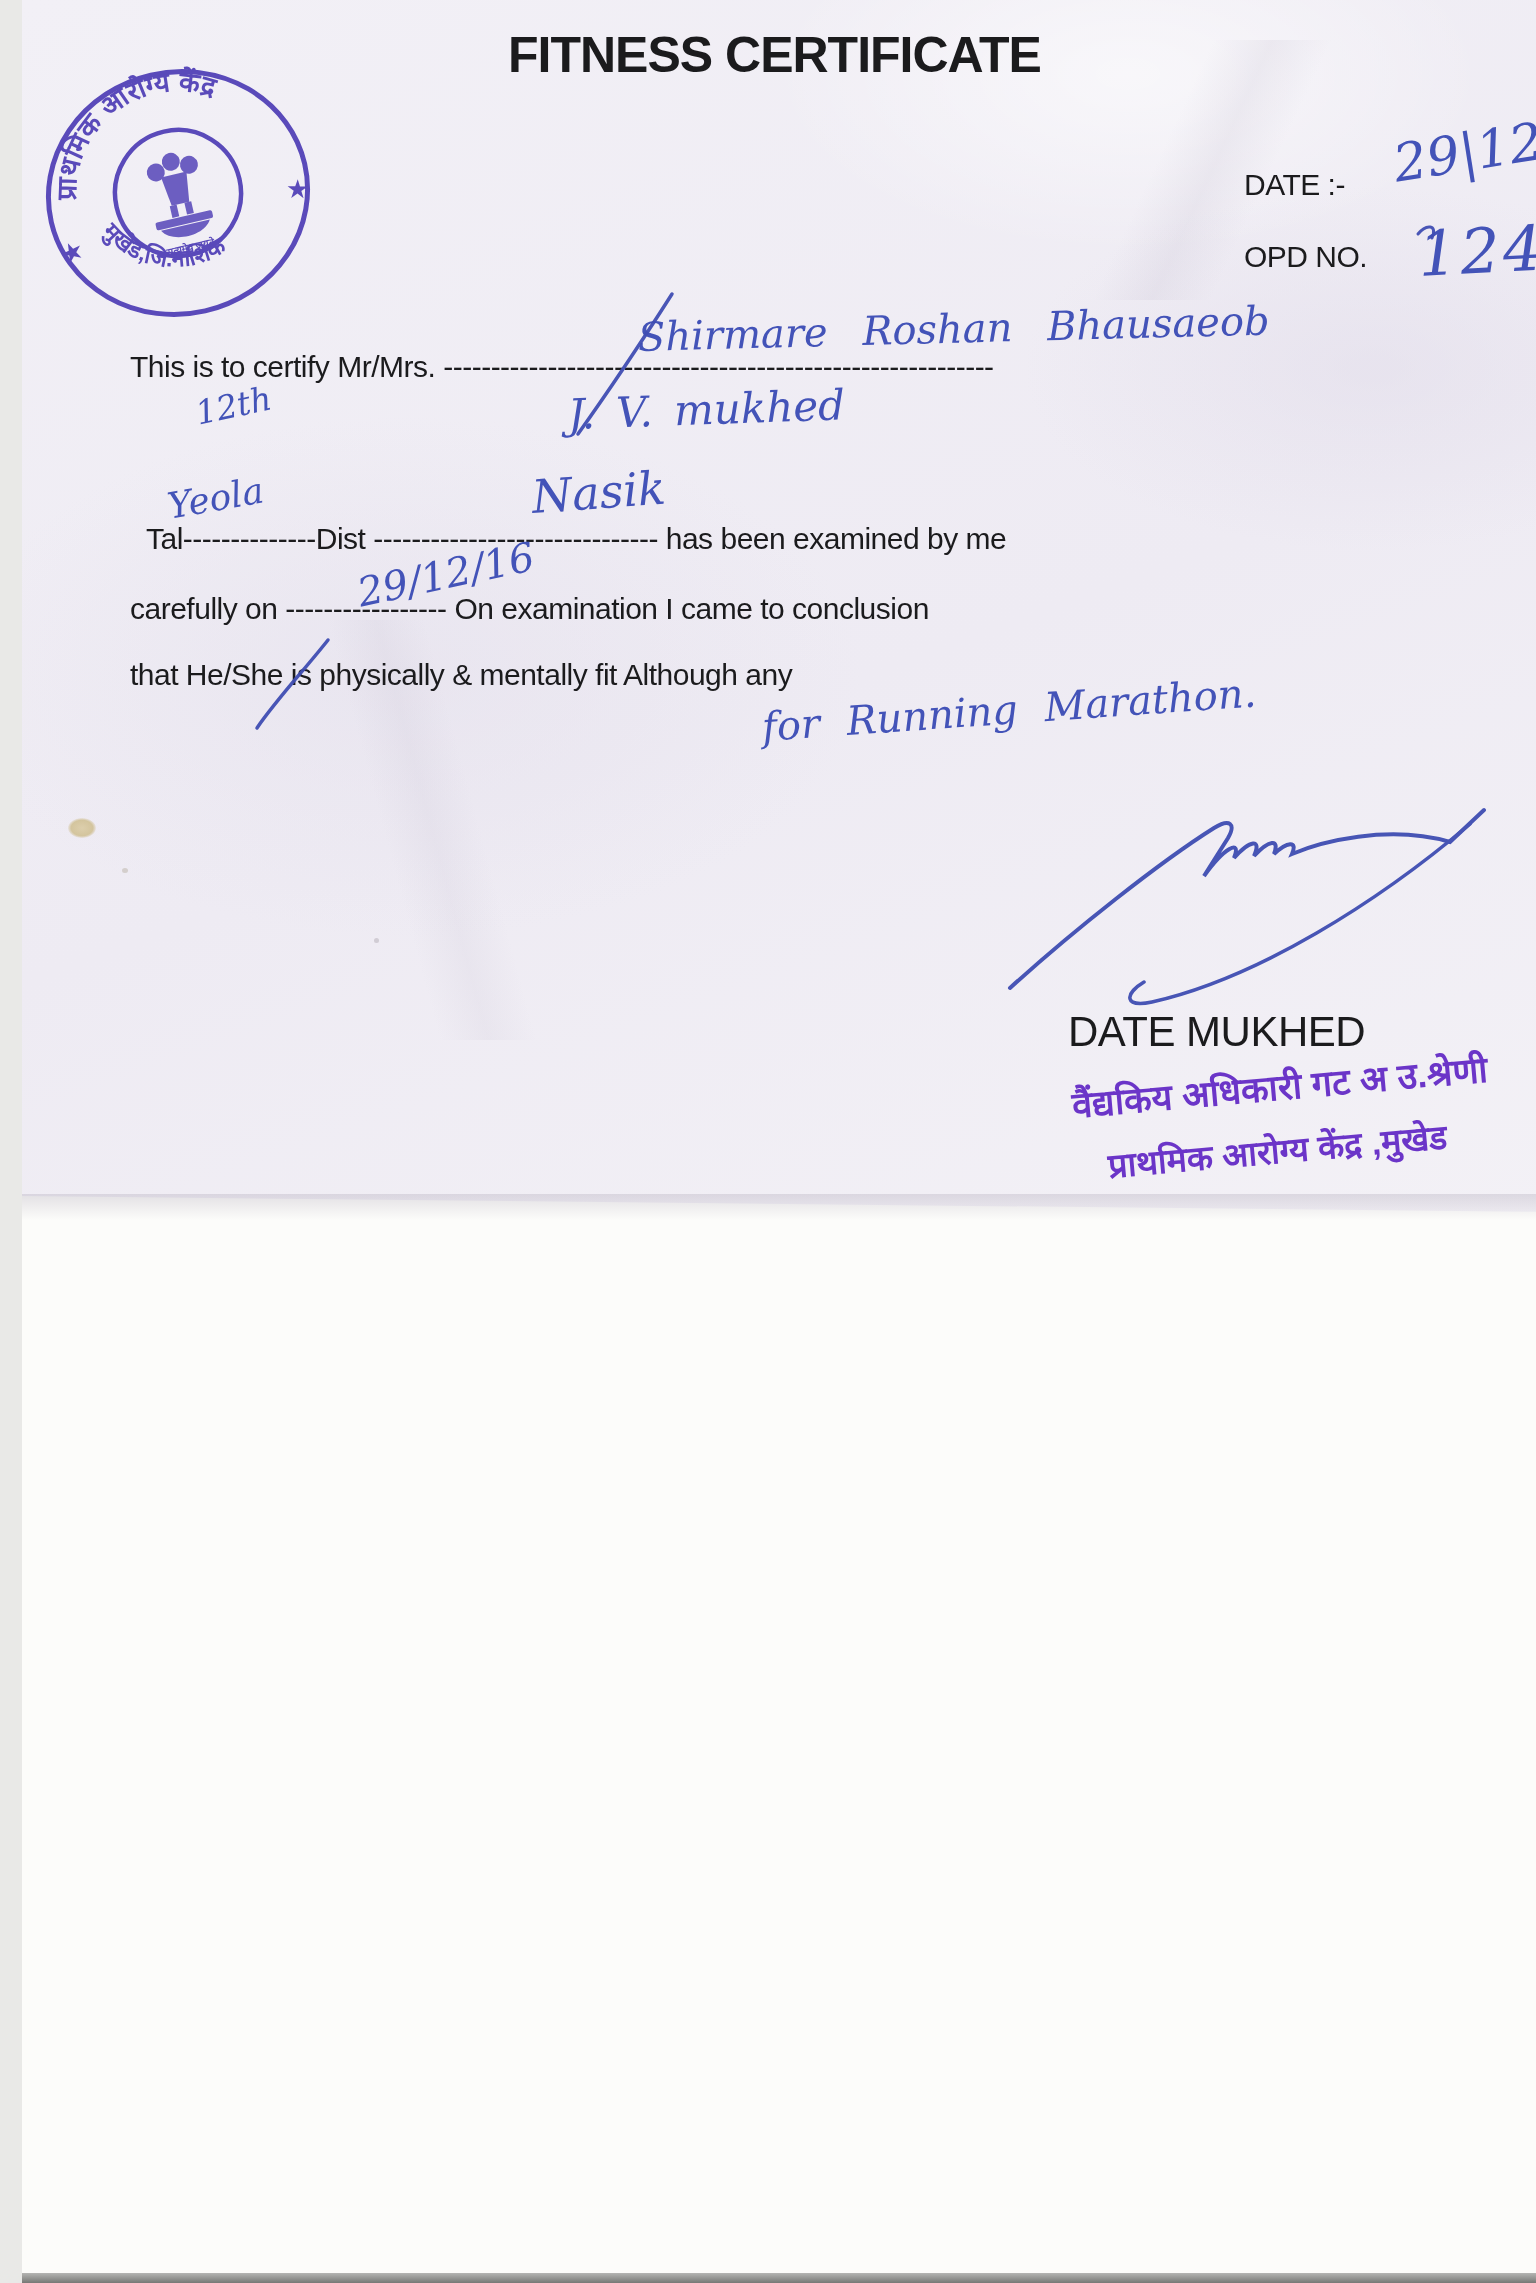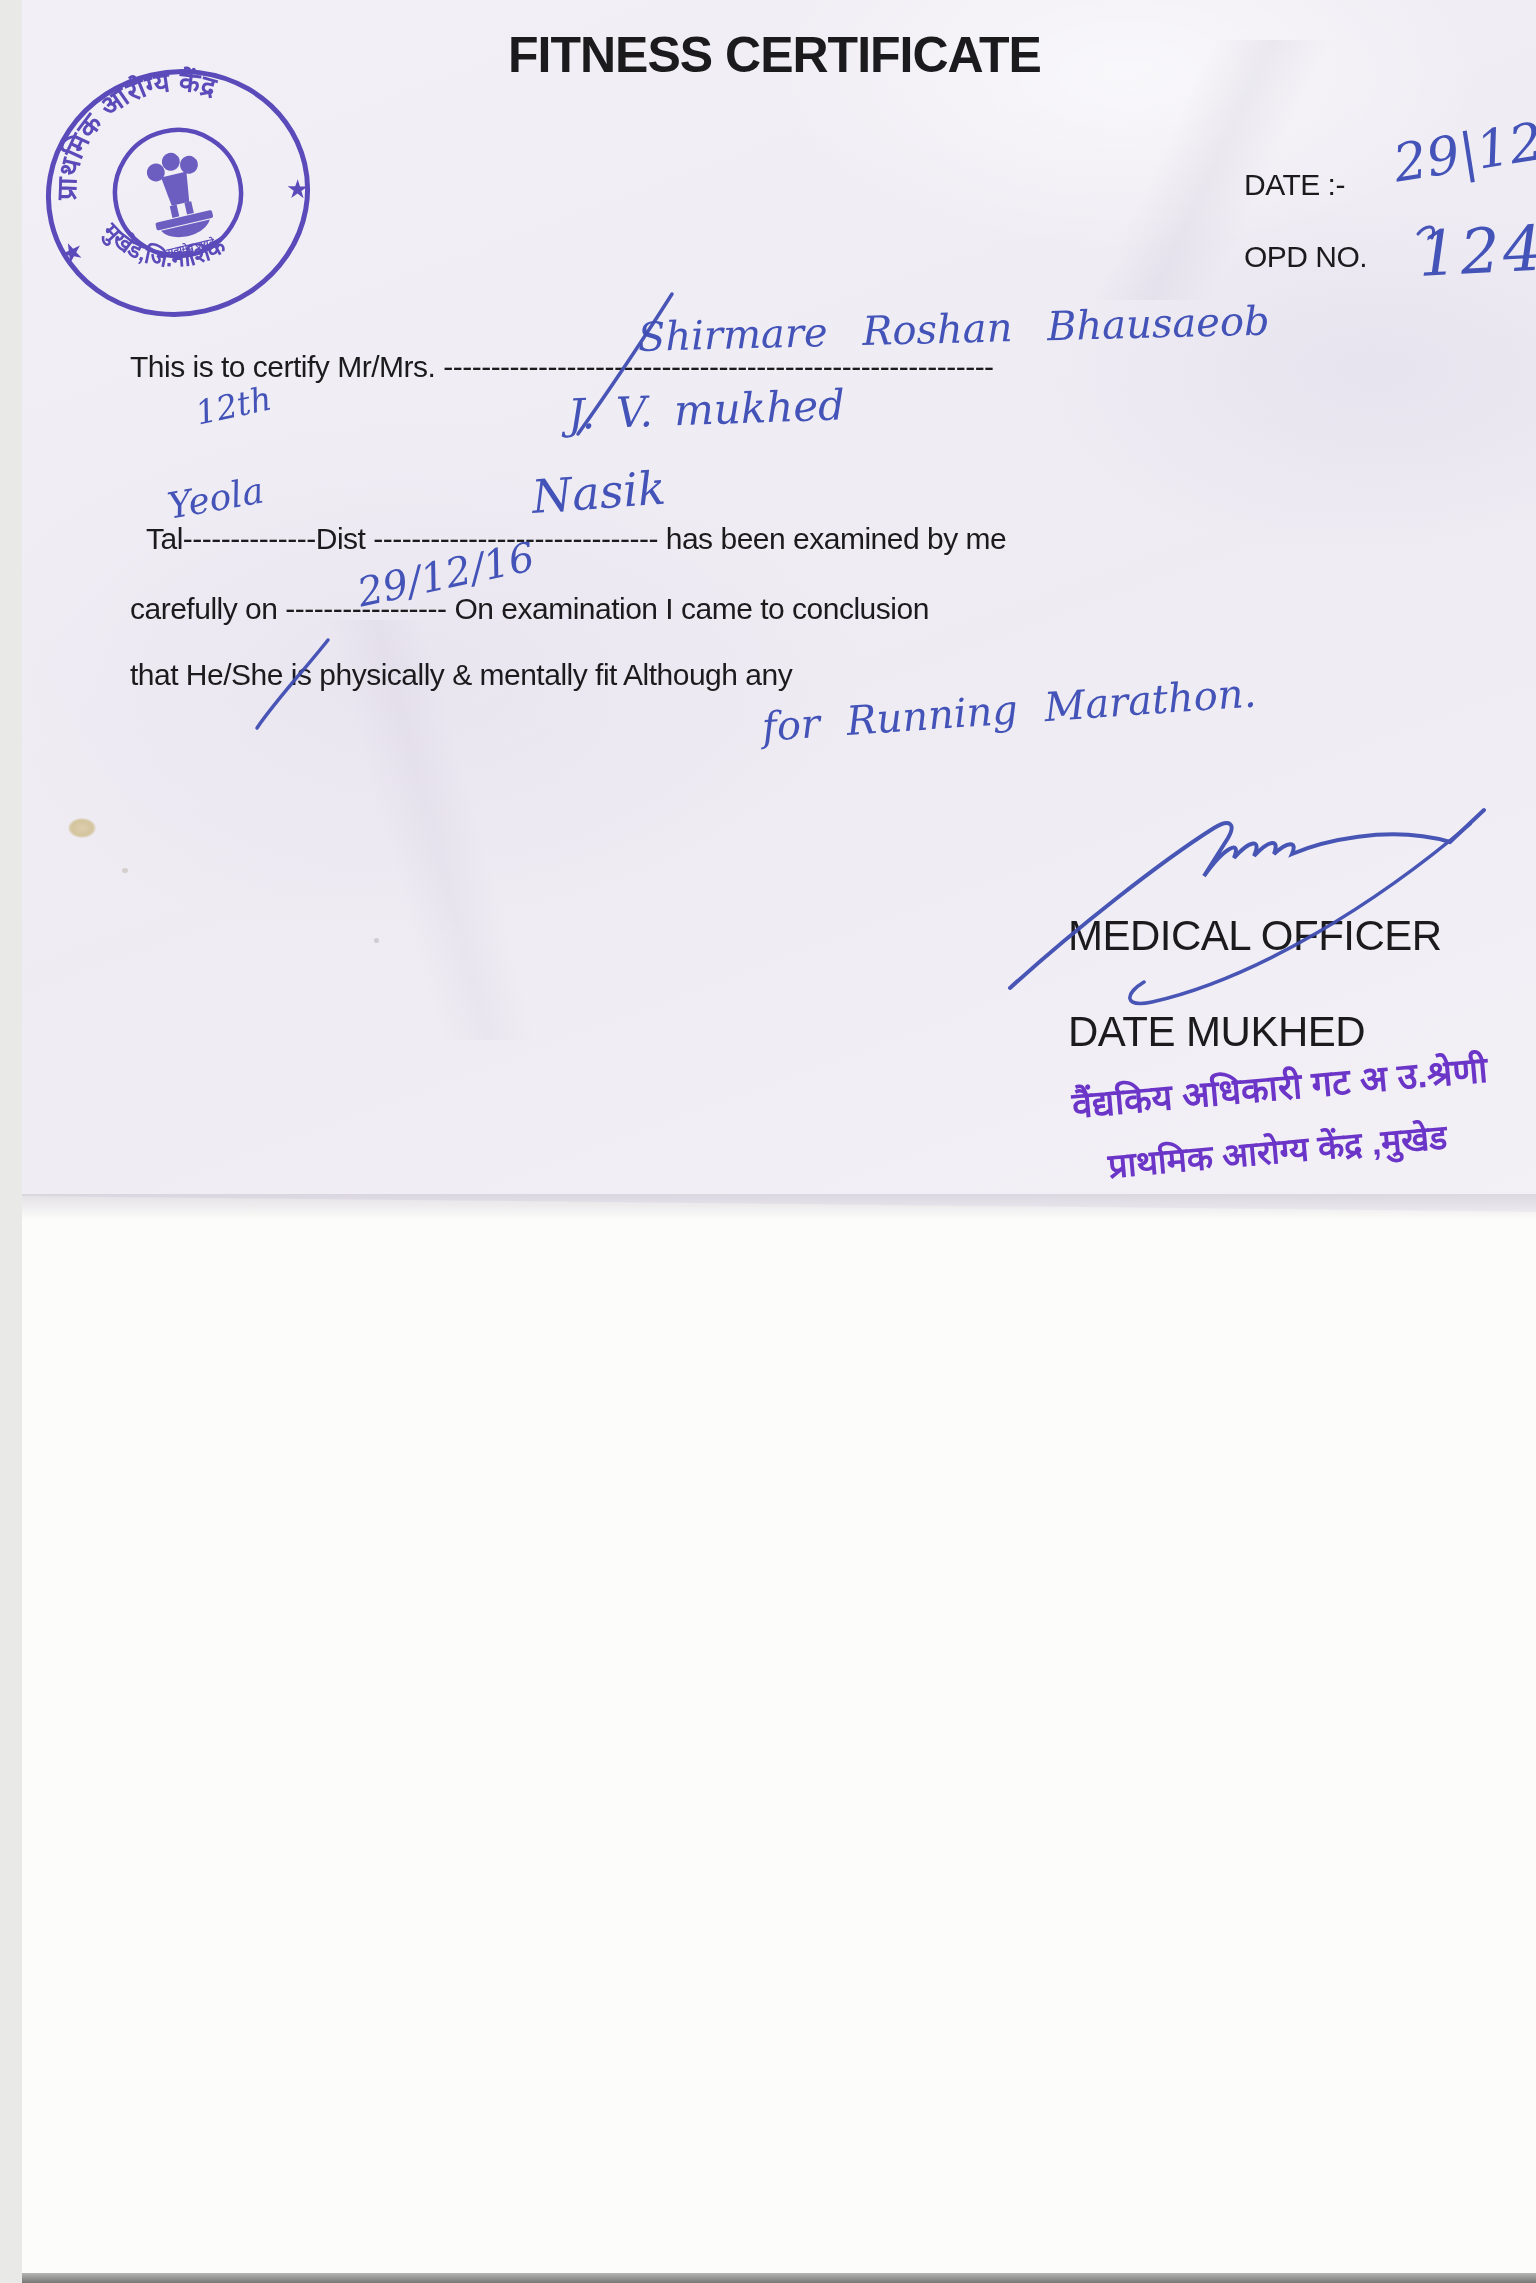--- a/index.html
+++ b/index.html
@@ -138,21 +138,20 @@
   <div class="printed ln5">that He/She is physically &amp; mentally fit Although any</div>
 
   <div class="hw hw-name">Shirmare Roshan Bhausaeob</div>
   <div class="hw hw-age">12th</div>
   <div class="hw hw-res">J. V. mukhed</div>
   <div class="hw hw-tal">Yeola</div>
   <div class="hw hw-dist">Nasik</div>
   <div class="hw hw-examdate">29/12/16</div>
   <div class="hw hw-purpose">for Running Marathon.</div>
 
-  <div class="printed medofficer">MEDICAL OFFICER</div>
   <div class="printed ophs">DATE MUKHED</div>
 
   <div class="offstamp l1">वैंद्यकिय अधिकारी गट अ उ.श्रेणी</div>
   <div class="offstamp l2">प्राथमिक आरोग्य केंद्र ,मुखेड</div>
 
   <svg class="ink-overlay" viewBox="0 0 1536 2283">
     <g fill="none" stroke="#3f4db2" stroke-linecap="round" opacity=".95">
       <path d="M650,294 C622,338 586,392 556,434" stroke-width="3.5"></path>
       <path d="M306,640 C284,668 254,700 235,728" stroke-width="3.5"></path>
       <path d="M1396,234 C1404,224 1416,224 1410,238" stroke-width="3"></path>

